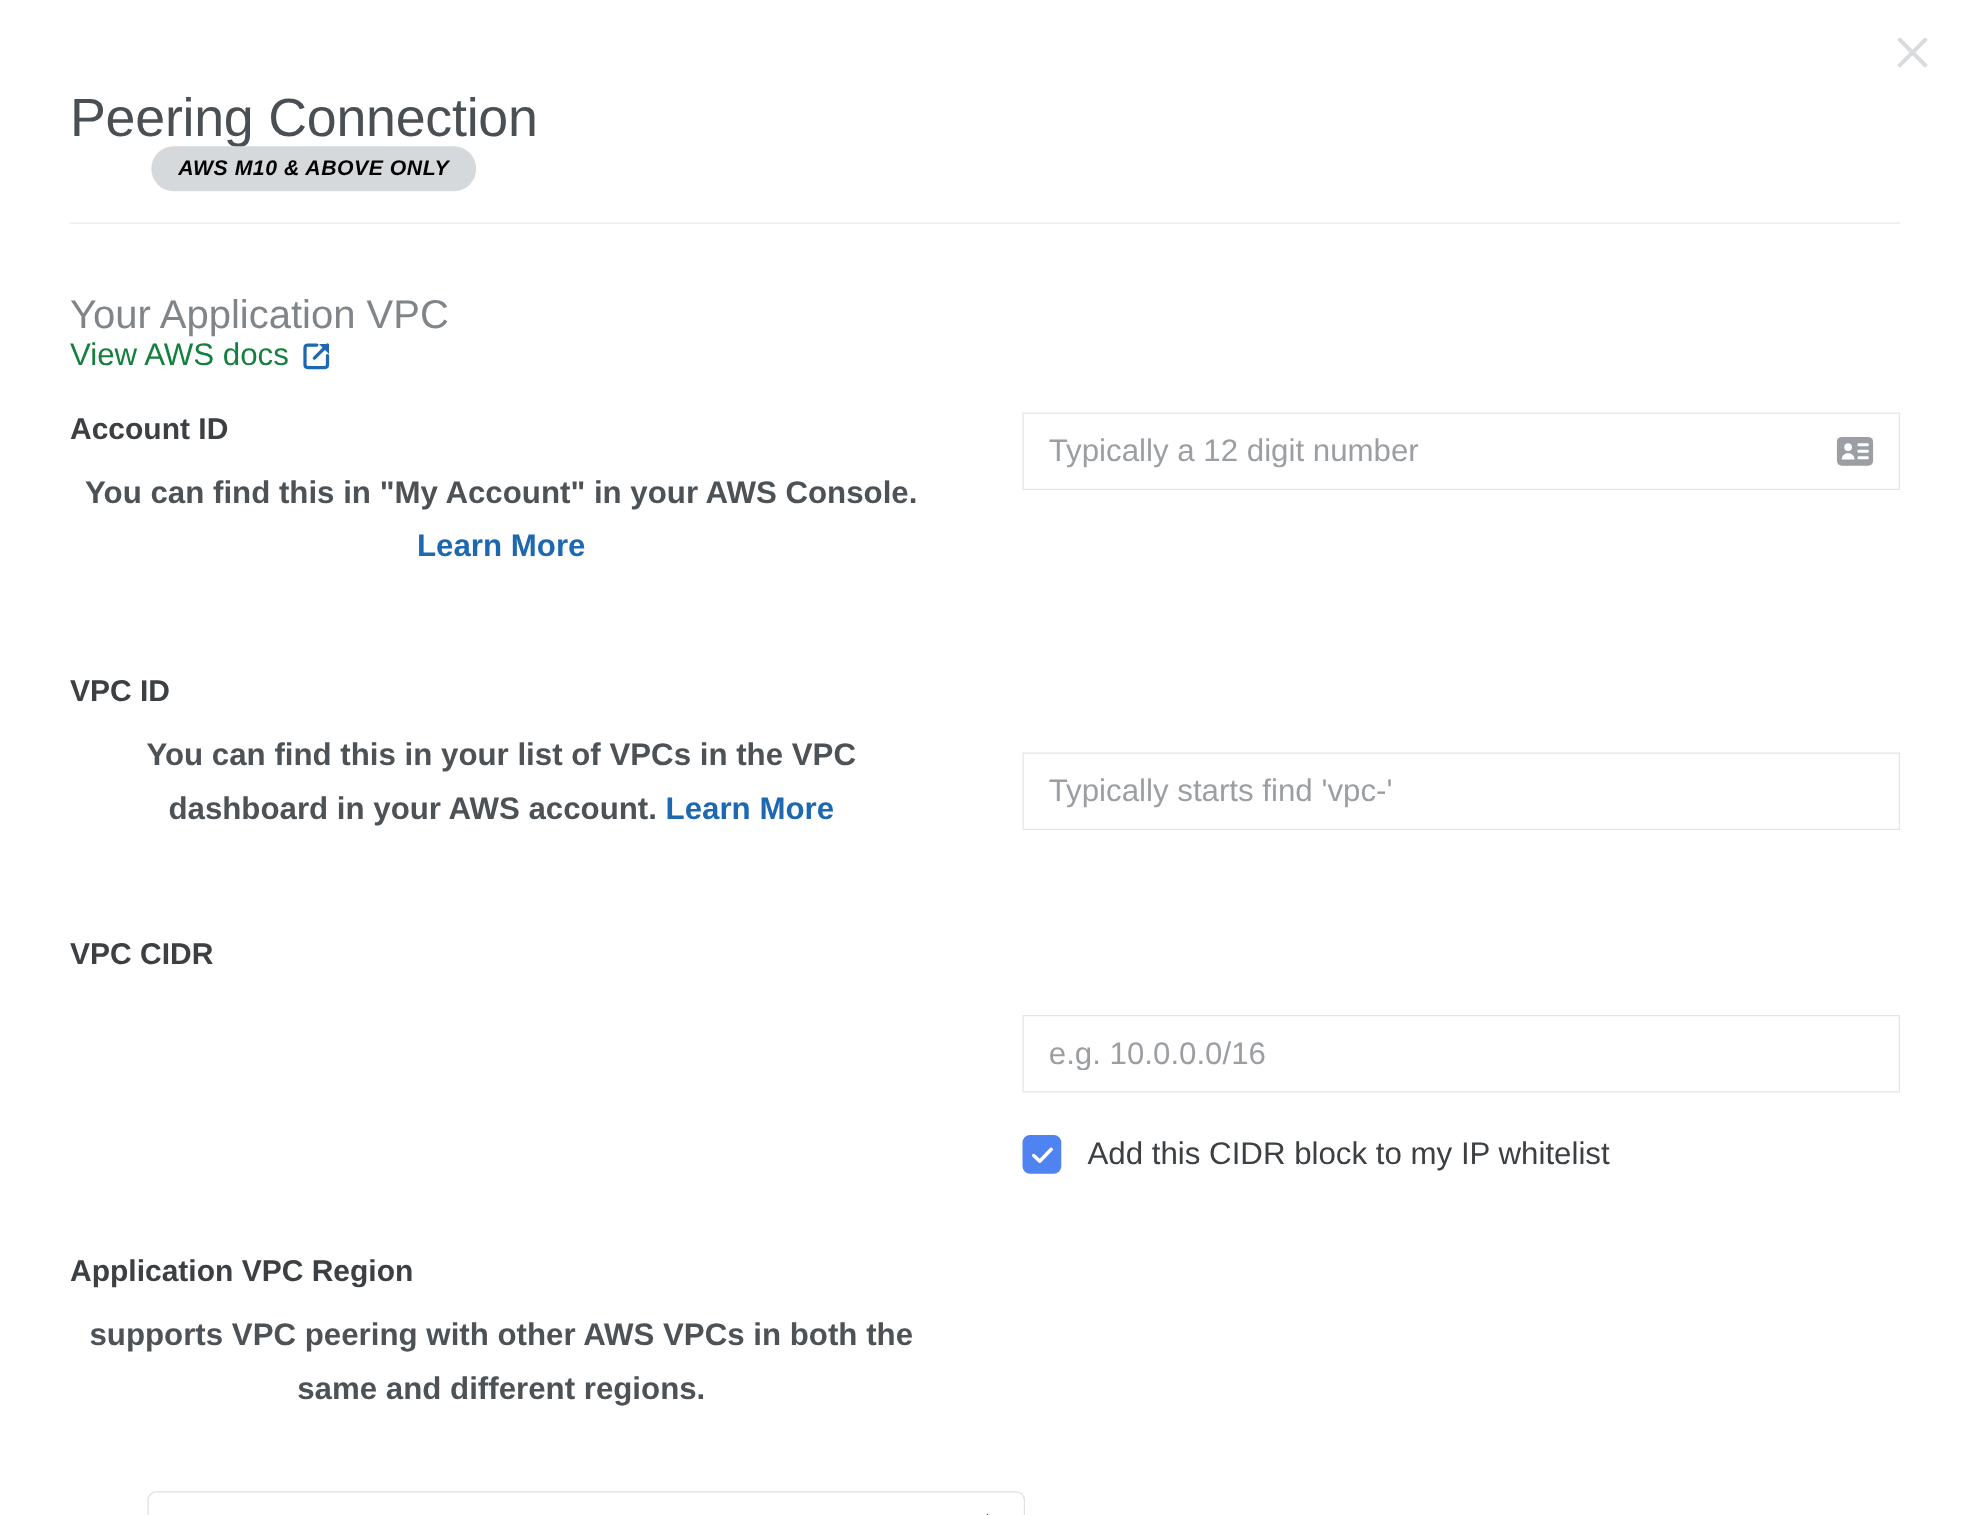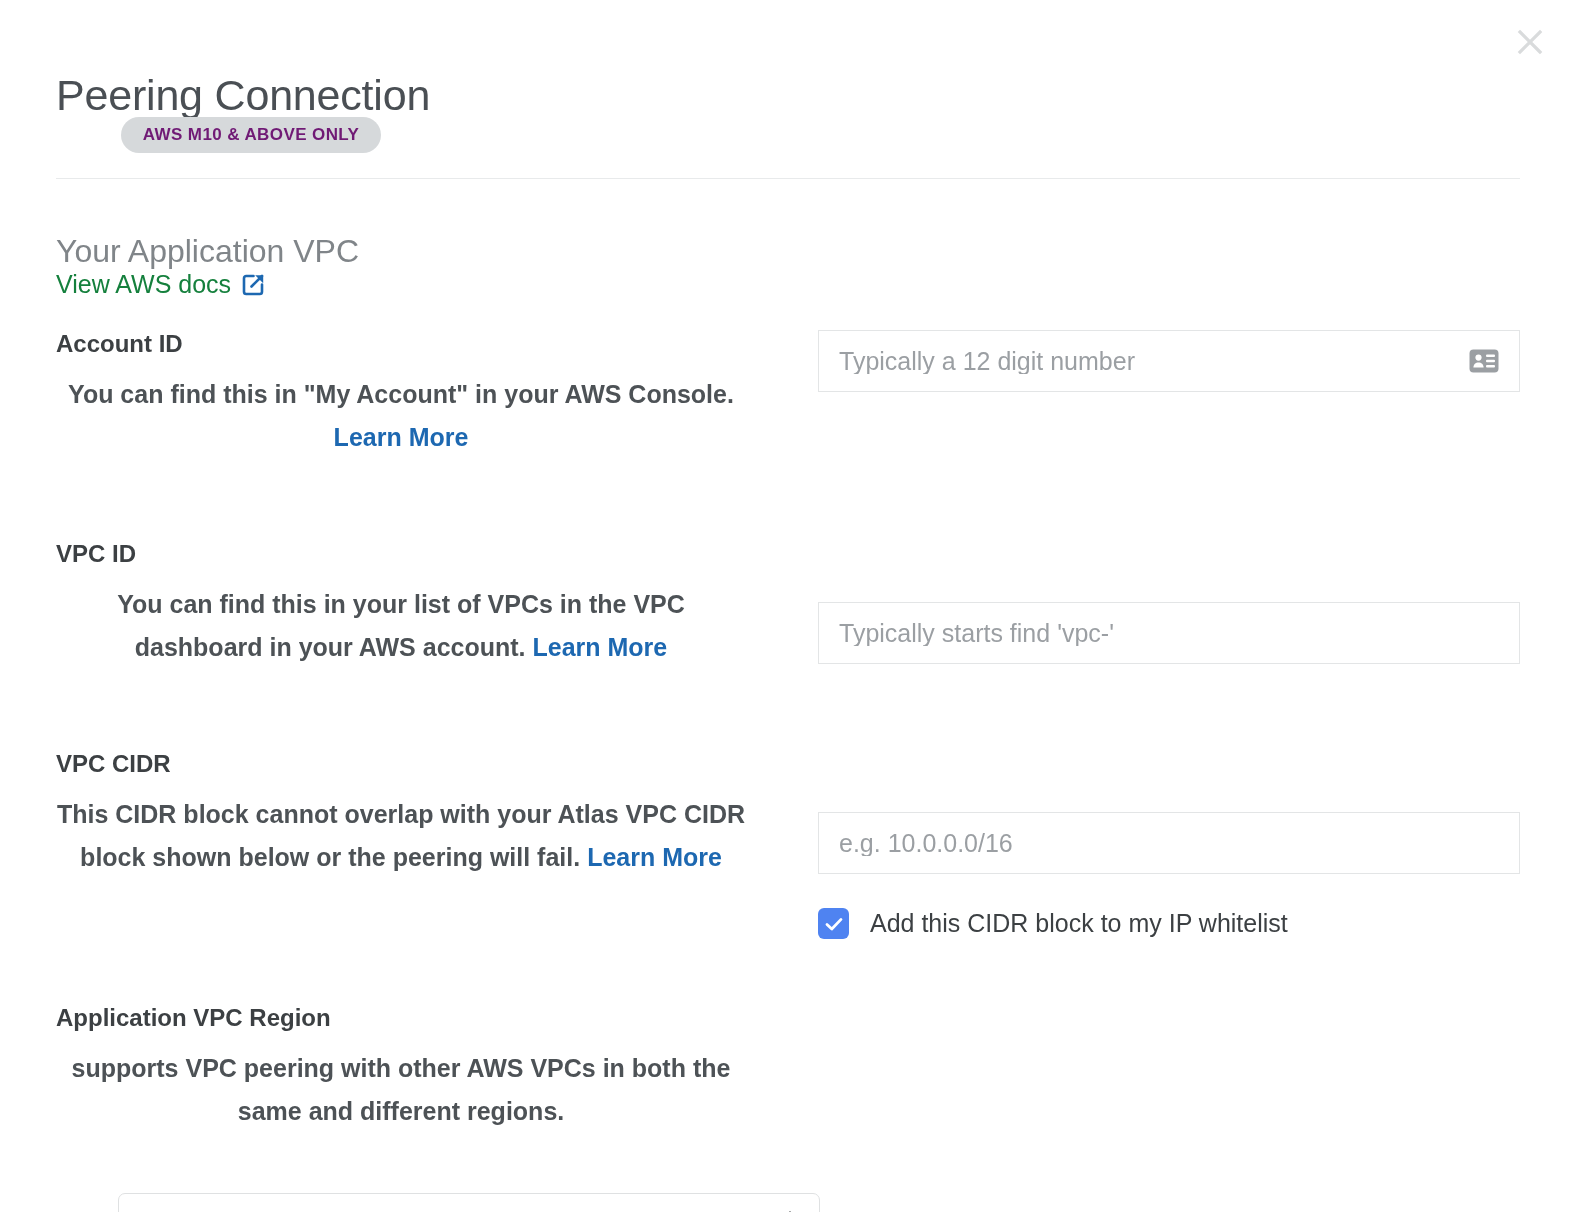--- a/index.html
+++ b/index.html
@@ -43,28 +43,29 @@
     font-size: 43px;
     font-weight: 400;
     color: #4a4f54;
     letter-spacing: -0.2px;
     line-height: 1;
     white-space: nowrap;
   }
   .badge {
     margin-left: 16px;
     background: #d6d9db;
-    color: #701a75;
+    color: #000000;
     font-size: 17px;
     font-weight: bold;
     letter-spacing: 0.4px;
     padding: 9px 22px 10px 22px;
     border-radius: 22px;
     white-space: nowrap;
     line-height: 1;
+    font-style: italic;
   }
 
   .divider {
     position: absolute;
     left: 56px;
     top: 178px;
     width: 1464px;
     height: 1px;
     background: #e8eaeb;
   }
@@ -293,21 +294,20 @@
   <div class="right">
     <div class="text-input" style="margin-top:62px;">
       <span class="ph">Typically starts find 'vpc-'</span>
     </div>
   </div>
 </div>
 
 <div class="row" style="top:750px;">
   <div class="left">
     <div class="field-label">VPC CIDR</div>
-    <p class="field-desc"><span>This CIDR block cannot overlap with your Atlas VPC CIDR block shown below or the peering will fail. </span><a class="learn-more">Learn More</a></p>
   </div>
   <div class="right">
     <div class="text-input" style="margin-top:62px;">
       <span class="ph">e.g. 10.0.0.0/16</span>
     </div>
     <div class="checkbox-row">
       <span class="checkbox">
         <svg width="22" height="22" viewBox="0 0 22 22">
           <path d="M4 11.4 L8.8 16 L18 6.4" fill="none" stroke="#ffffff" stroke-width="2.8" stroke-linecap="round" stroke-linejoin="round"></path>
         </svg>

